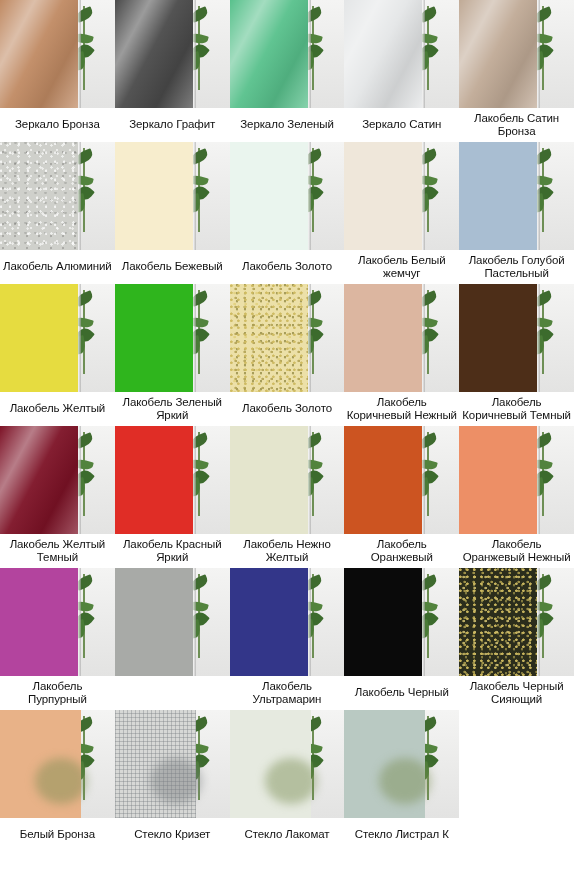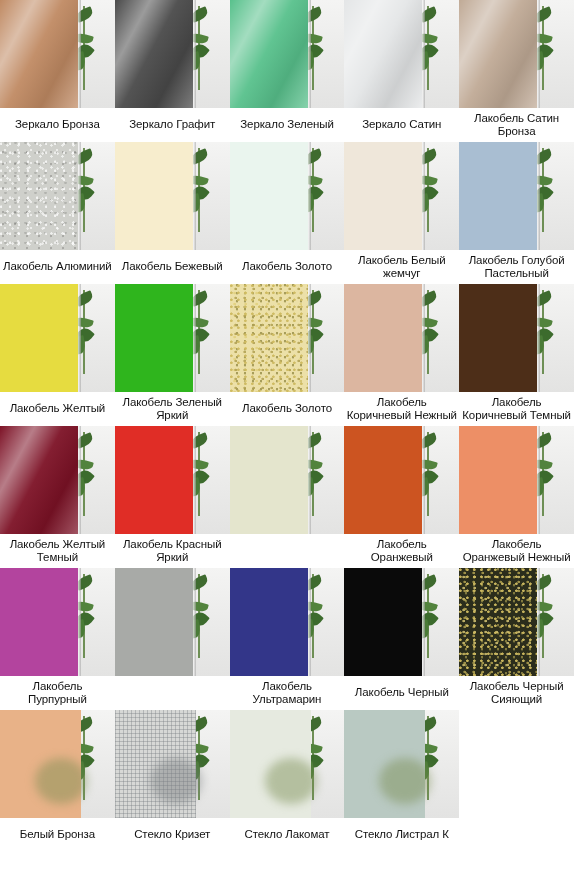--- a/index.html
+++ b/index.html
@@ -448,20 +448,23 @@
         <div class="plant">
           <div class="stem"></div>
           <div class="leaf l1"></div>
           <div class="leaf l2"></div>
           <div class="leaf l3"></div>
           <div class="leaf l4"></div>
         </div>
         <div class="panel" style="background: rgb(228, 229, 205);"></div>
         <div class="panel-edge"></div>
       </div>
+      <div class="caption">
+        <span>Лакобель Нежно Желтый</span>
+      </div>
     </div>
     <div class="cell">
       <div class="thumb">
         <div class="backdrop"></div>
         <div class="plant">
           <div class="stem"></div>
           <div class="leaf l1"></div>
           <div class="leaf l2"></div>
           <div class="leaf l3"></div>
           <div class="leaf l4"></div>

